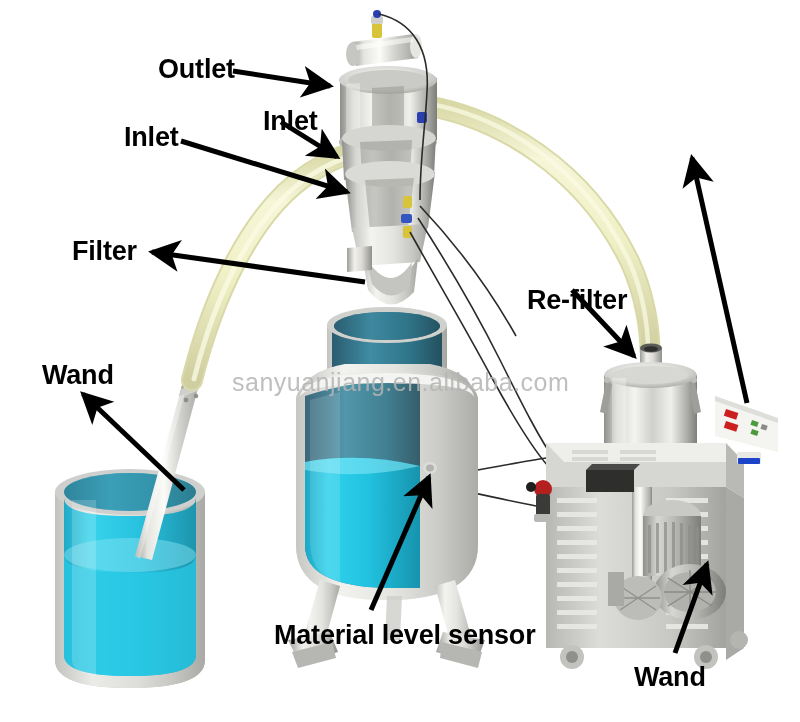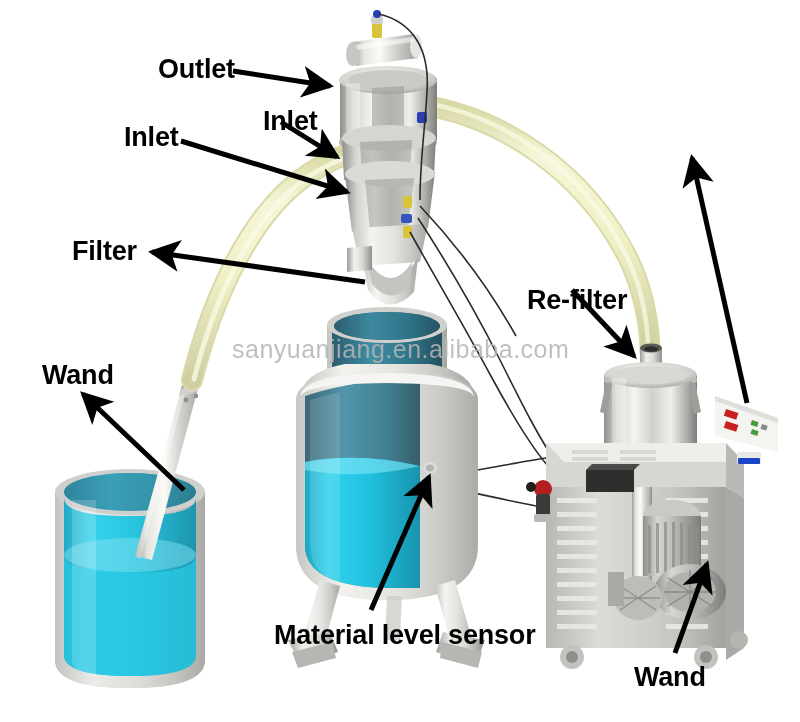--- a/index.html
+++ b/index.html
@@ -369,21 +369,21 @@
       <line x1="181" y1="141" x2="347" y2="192"></line>
       <line x1="365" y1="282" x2="152" y2="252"></line>
       <line x1="184" y1="490" x2="83" y2="394"></line>
       <line x1="371" y1="610" x2="429" y2="477"></line>
       <line x1="572" y1="290" x2="634" y2="356"></line>
       <line x1="747" y1="403" x2="692" y2="158"></line>
       <line x1="675" y1="653" x2="707" y2="564"></line>
     </g>
   </svg>
 
-  <div class="watermark" style="left:232px; top:335px; font-size:25px;">sanyuanjiang.en.alibaba.com</div>
+  <div class="watermark" style="left:232px; top:368px; font-size:25px;">sanyuanjiang.en.alibaba.com</div>
 
   <div class="callout-label" style="left:158px; top:56px; font-size:27px;">Outlet</div>
 
   <div class="callout-label" style="left:219px; top:108px; font-size:27px;margin-left:44px;">Inlet</div>
 
   <div class="callout-label" style="left:124px; top:124px; font-size:27px;">Inlet</div>
 
   <div class="callout-label" style="left:72px; top:238px; font-size:27px;">Filter</div>
 
   <div class="callout-label" style="left:42px; top:362px; font-size:27px;">Wand</div>

